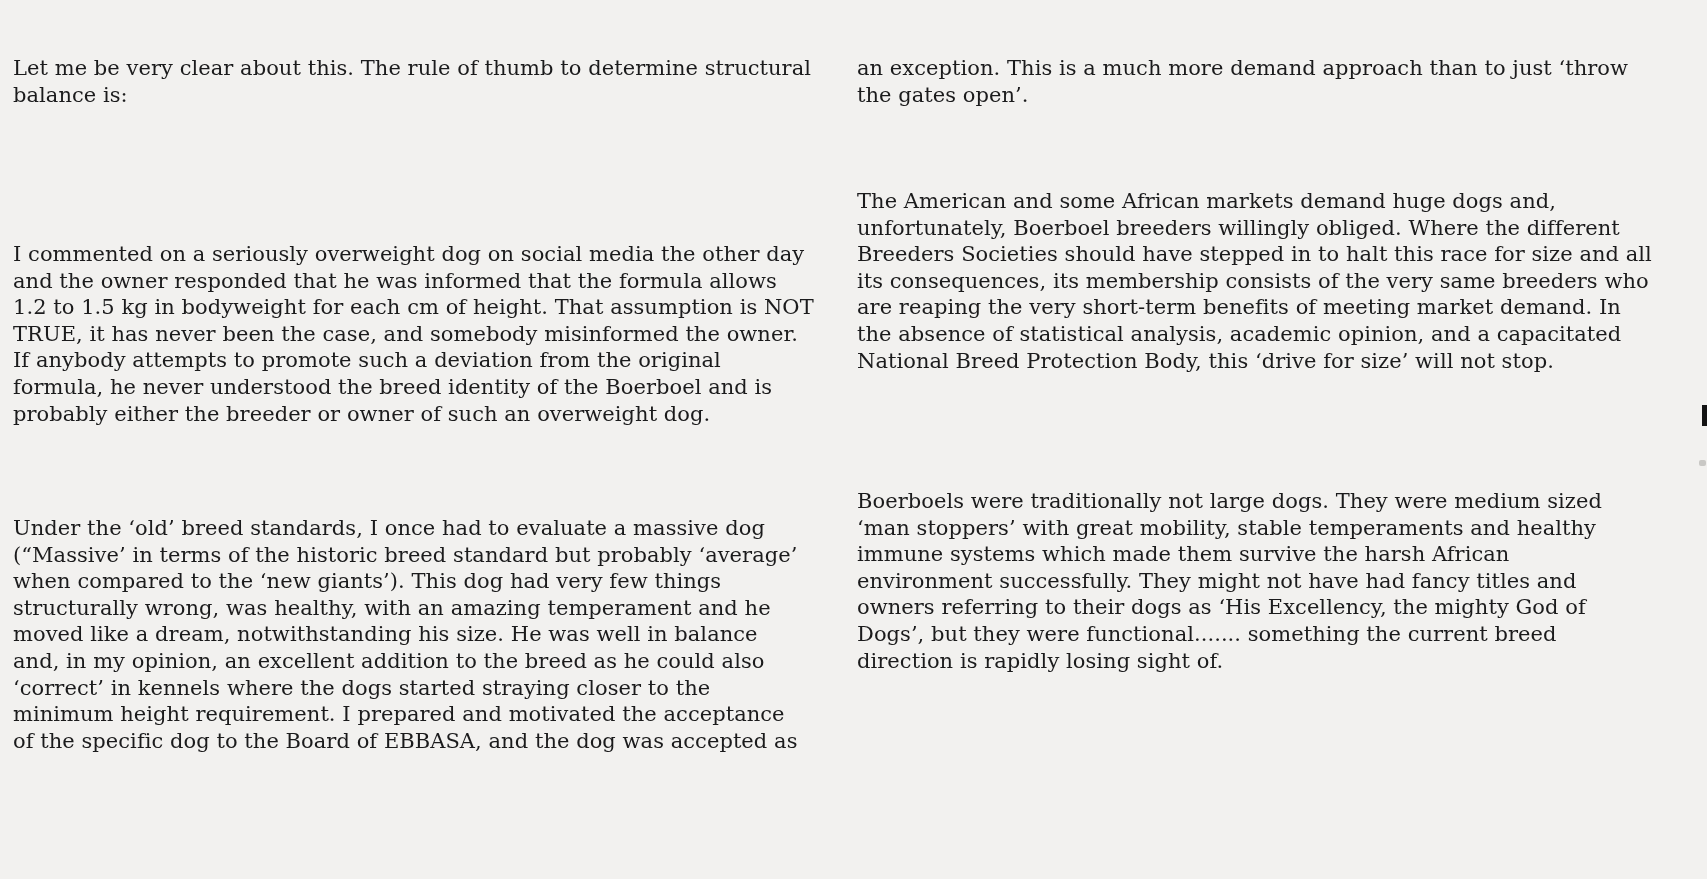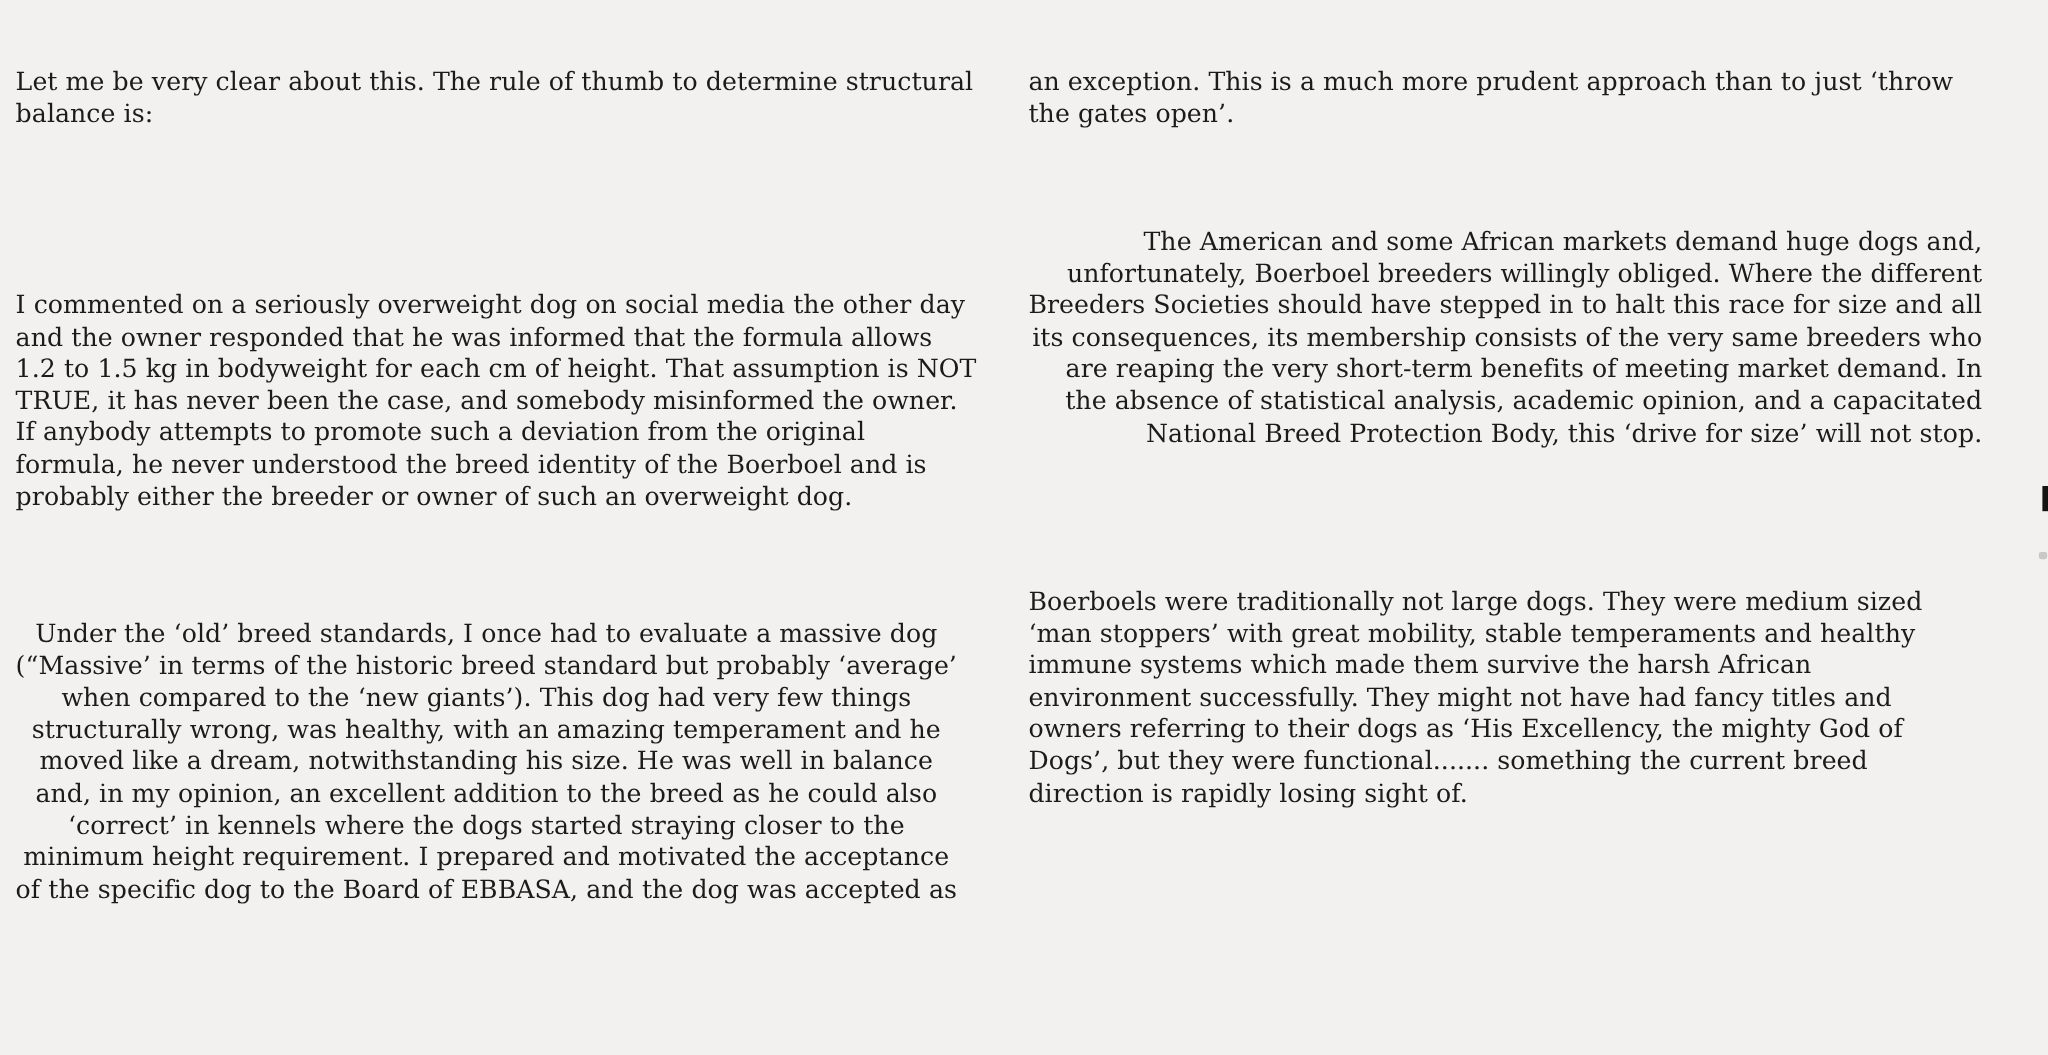--- a/index.html
+++ b/index.html
@@ -23,23 +23,23 @@
     line-height: 26.6px;
     letter-spacing: 0.05px;
     color: var(--fg, #1b1b1c);
     margin: 0;
   }
   .col-left  { left: 13px; }
   .col-right { left: 857px; }
   .para-l1 { top: 55px; }
   .para-l2 { top: 136px; }
   .para-l3 { top: 241px; }
-  .para-l4 { top: 515px; text-align: center; }
+  .para-l4 { top: 515px; }
   .para-r1 { top: 55px; }
-  .para-r2 { top: 188px; text-align: right; }
+  .para-r2 { top: 188px; }
   .para-r3 { top: 488px; }
   .para-r4 { top: 733px; }
   .edge-fragment-bar {
     position: absolute;
     left: 1702px;
     top: 405px;
     width: 5px;
     height: 21px;
     background: var(--fragment, #141414);
   }
@@ -73,21 +73,21 @@
   <p class="para col-left para-l4">Under the ‘old’ breed standards, I once had to evaluate a massive dog
 (“Massive’ in terms of the historic breed standard but probably ‘average’
 when compared to the ‘new giants’). This dog had very few things
 structurally wrong, was healthy, with an amazing temperament and he
 moved like a dream, notwithstanding his size. He was well in balance
 and, in my opinion, an excellent addition to the breed as he could also
 ‘correct’ in kennels where the dogs started straying closer to the
 minimum height requirement. I prepared and motivated the acceptance
 of the specific dog to the Board of EBBASA, and the dog was accepted as</p>
 
-  <p class="para col-right para-r1">an exception. This is a much more prudent approach than to just ‘throw
+  <p class="para col-right para-r1">an exception. This is a much more demand approach than to just ‘throw
 the gates open’.</p>
 
   <p class="para col-right para-r2">The American and some African markets demand huge dogs and,
 unfortunately, Boerboel breeders willingly obliged. Where the different
 Breeders Societies should have stepped in to halt this race for size and all
 its consequences, its membership consists of the very same breeders who
 are reaping the very short-term benefits of meeting market demand. In
 the absence of statistical analysis, academic opinion, and a capacitated
 National Breed Protection Body, this ‘drive for size’ will not stop.</p>
 

